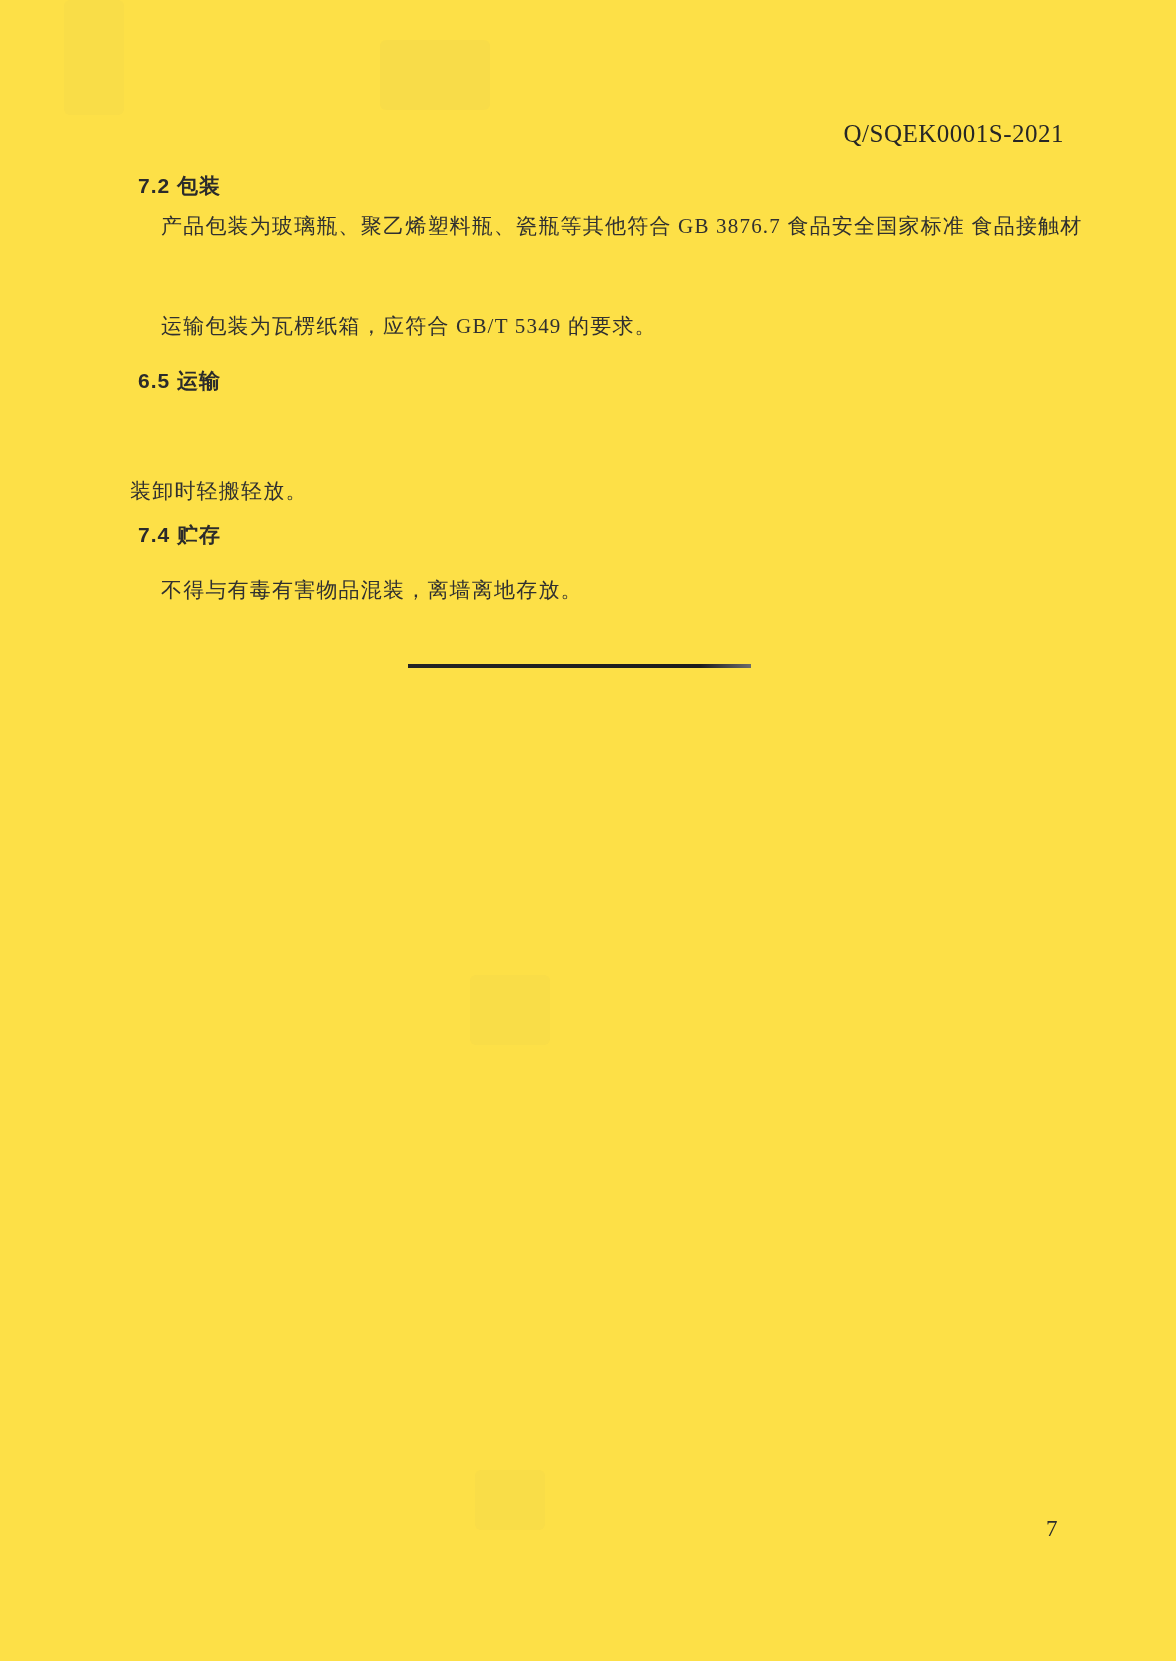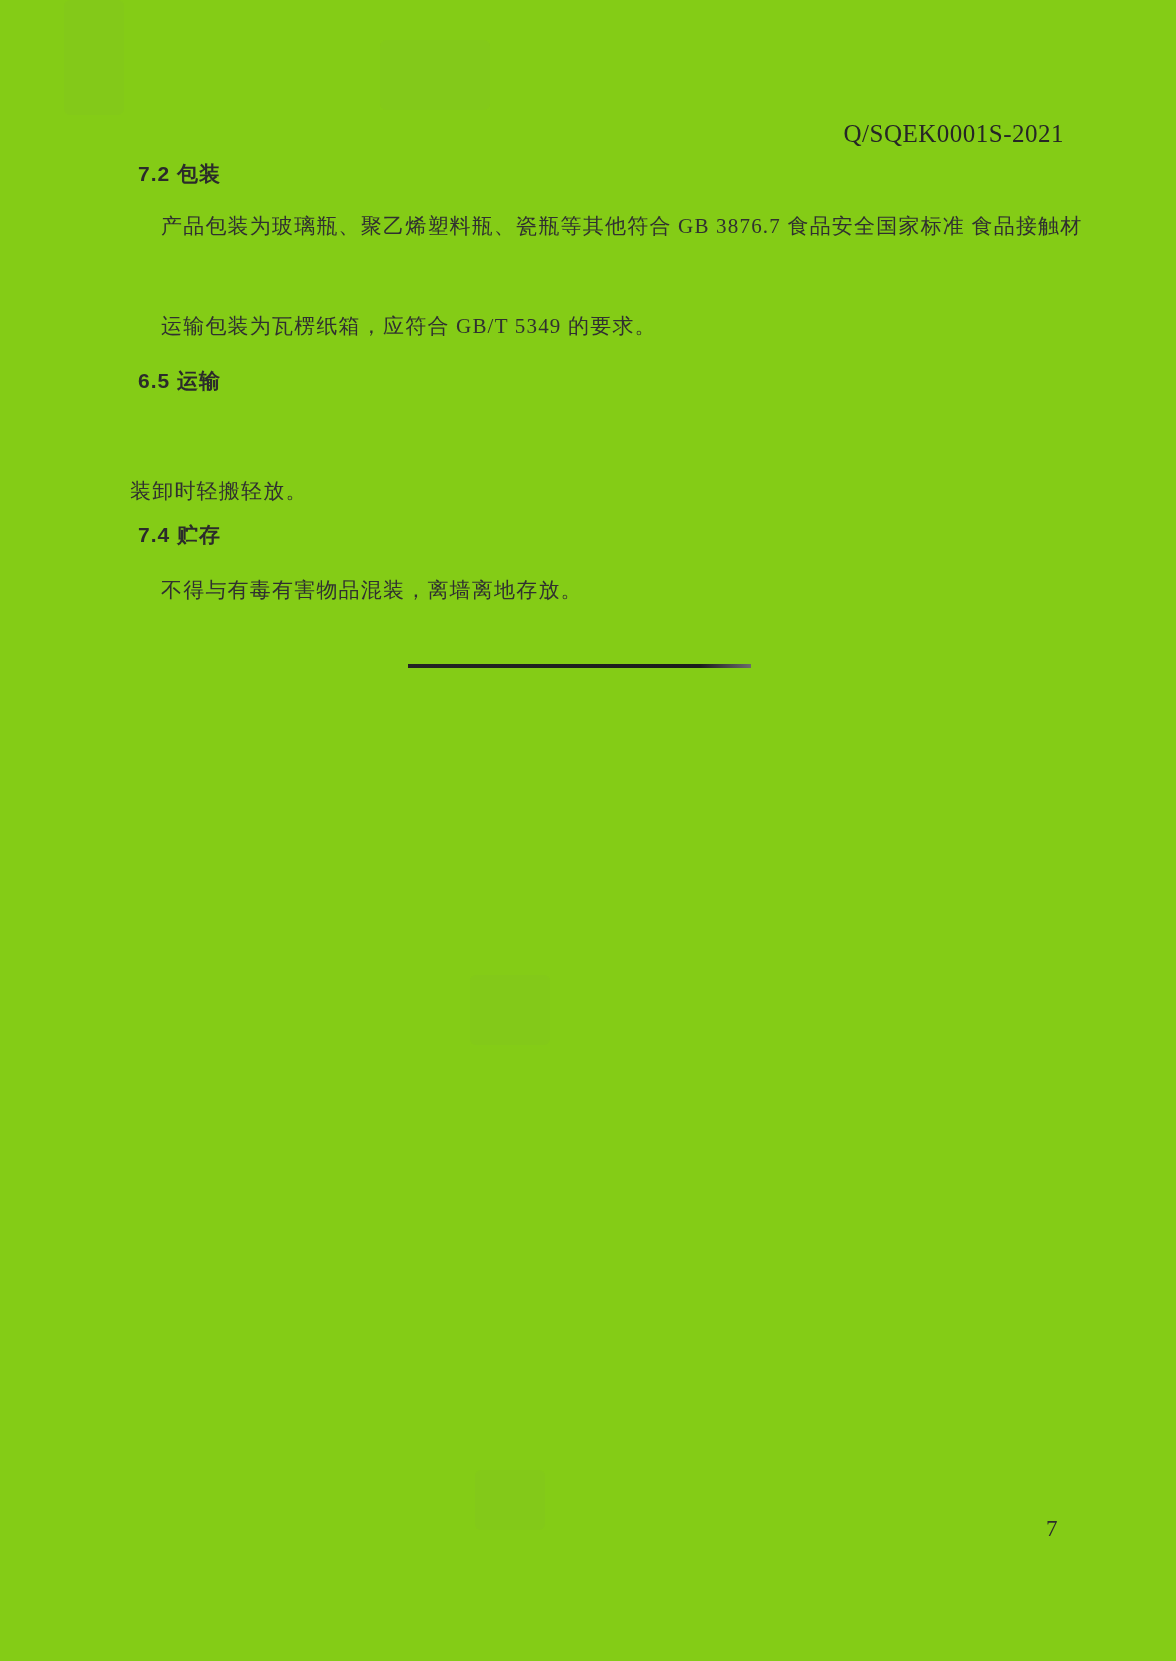--- a/index.html
+++ b/index.html
@@ -5,21 +5,21 @@
   html, body {
     margin: 0;
     padding: 0;
     background: #e9e9e9;
   }
   .page {
     position: relative;
     width: 1176px;
     height: 1661px;
     margin: 0 auto;
-    background: #84cc16;
+    background: #fde047;
     overflow: hidden;
     font-family: "Liberation Serif", "DejaVu Serif", serif;
     color: #2e2e2e;
   }
   
   .artifact {
     position: absolute;
     background: rgba(120,120,120,0.04);
     border-radius: 6px;
     pointer-events: none;
@@ -81,21 +81,21 @@
 
 <div class="page">
 
   <div class="artifact a1"></div>
   <div class="artifact a2"></div>
   <div class="artifact a3"></div>
   <div class="artifact a4"></div>
 
   <div class="header-code">Q/SQEK0001S-2021</div>
 
-  <h2 class="sec-heading" style="top:160px">7.2 包装</h2>
+  <h2 class="sec-heading" style="top:172px">7.2 包装</h2>
   <p class="ln indent" style="top:212px">产品包装为玻璃瓶、聚乙烯塑料瓶、瓷瓶等其他符合 GB 3876.7 食品安全国家标准 食品接触材</p>
   <p class="ln indent" style="top:312px">运输包装为瓦楞纸箱，应符合 GB/T 5349 的要求。</p>
 
   <h2 class="sec-heading" style="top:367px">6.5 运输</h2>
   <p class="ln" style="top:477px">装卸时轻搬轻放。</p>
 
   <h2 class="sec-heading" style="top:521px">7.4 贮存</h2>
   <p class="ln indent" style="top:576px">不得与有毒有害物品混装，离墙离地存放。</p>
 
   <div class="end-rule"></div>

